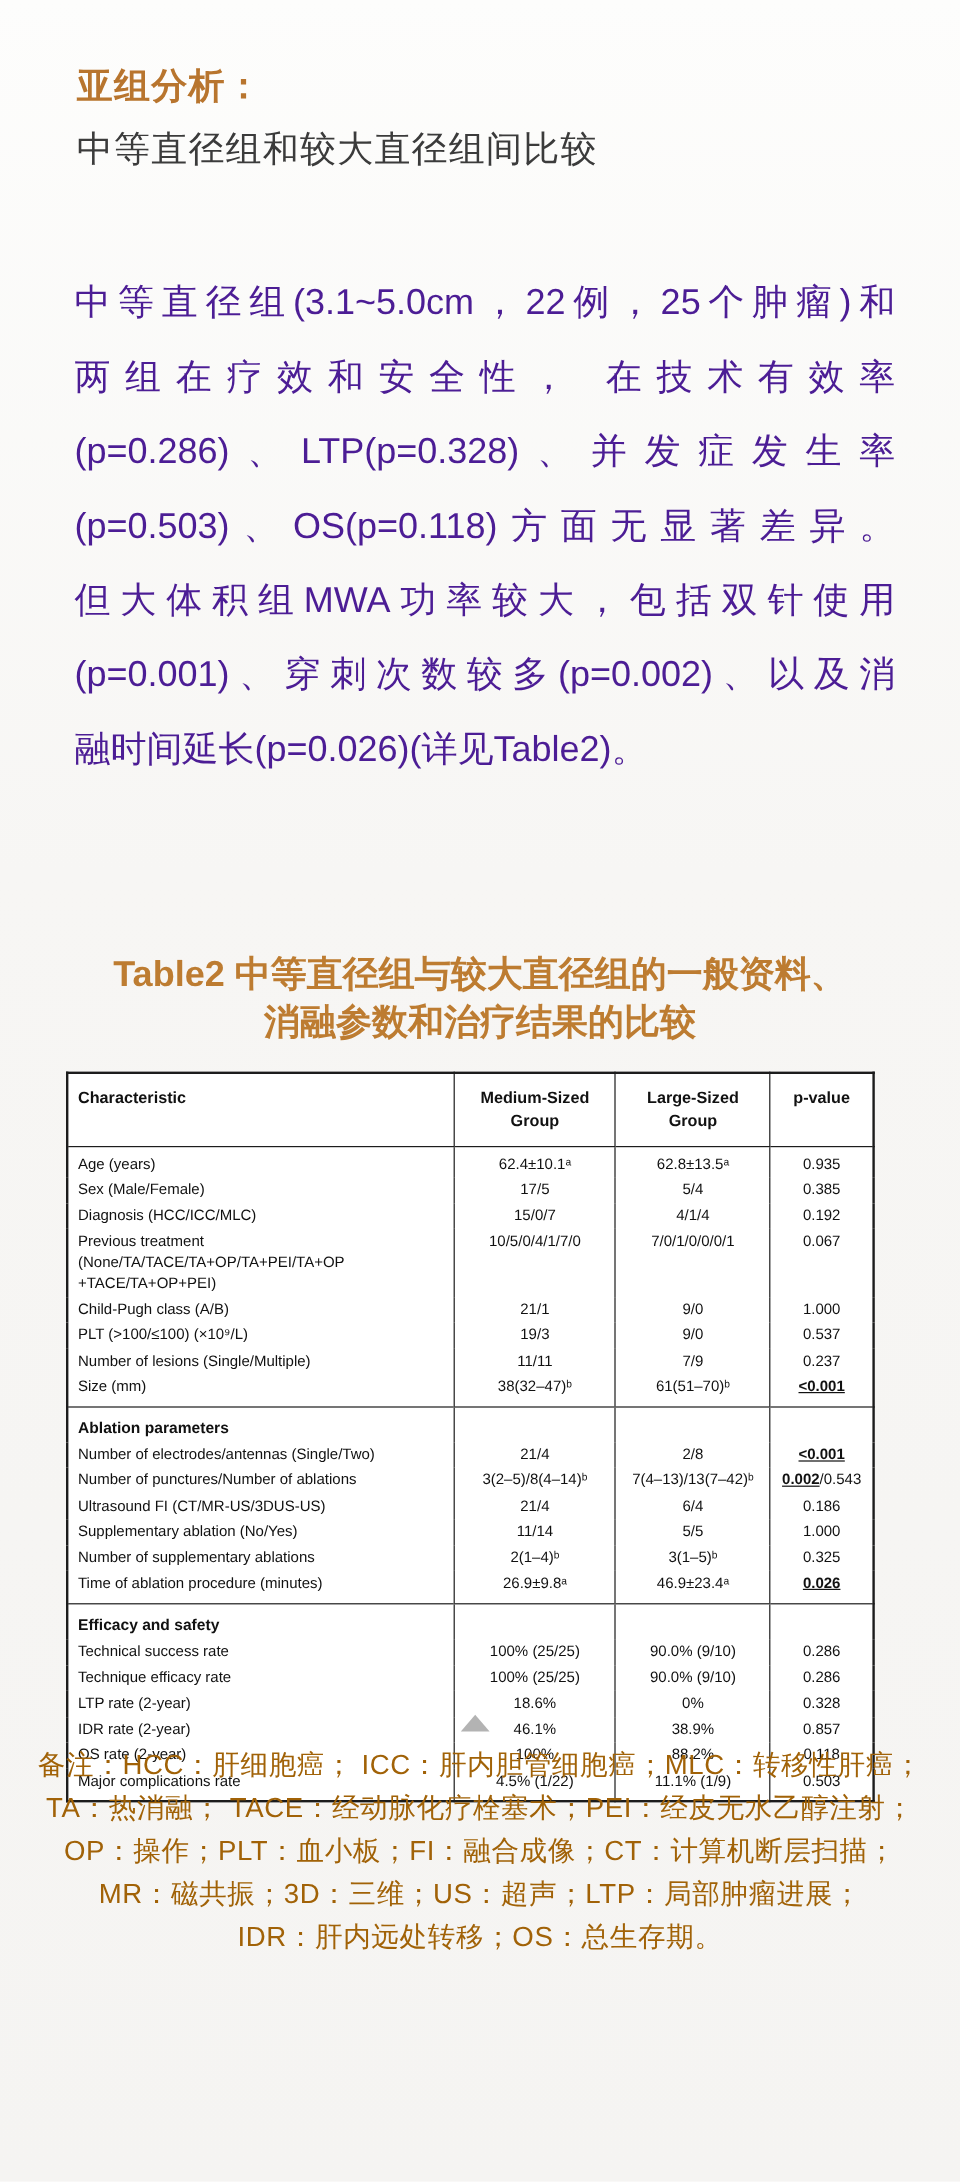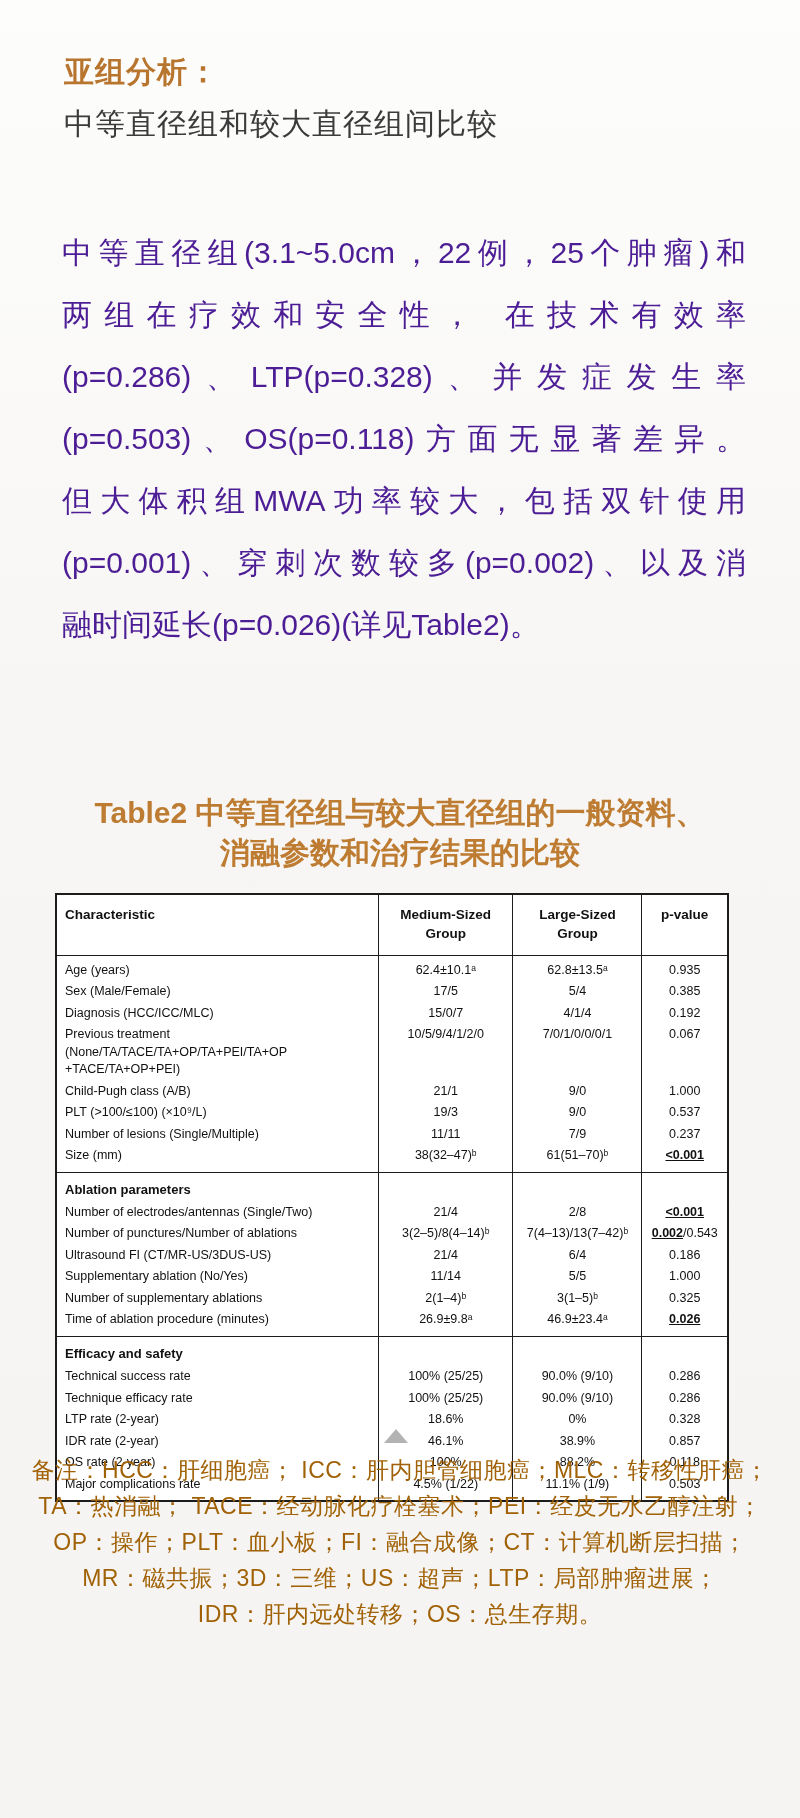--- a/index.html
+++ b/index.html
@@ -144,21 +144,21 @@
         <td>0.385</td>
       </tr>
       <tr>
         <td class="left">Diagnosis (HCC/ICC/MLC)</td>
         <td>15/0/7</td>
         <td>4/1/4</td>
         <td>0.192</td>
       </tr>
       <tr>
         <td class="left">Previous treatment (None/TA/TACE/TA+OP/TA+PEI/TA+OP +TACE/TA+OP+PEI)</td>
-        <td>10/5/9/4/1/2/0</td>
+        <td>10/5/0/4/1/7/0</td>
         <td>7/0/1/0/0/0/1</td>
         <td>0.067</td>
       </tr>
       <tr>
         <td class="left">Child-Pugh class (A/B)</td>
         <td>21/1</td>
         <td>9/0</td>
         <td>1.000</td>
       </tr>
       <tr>

